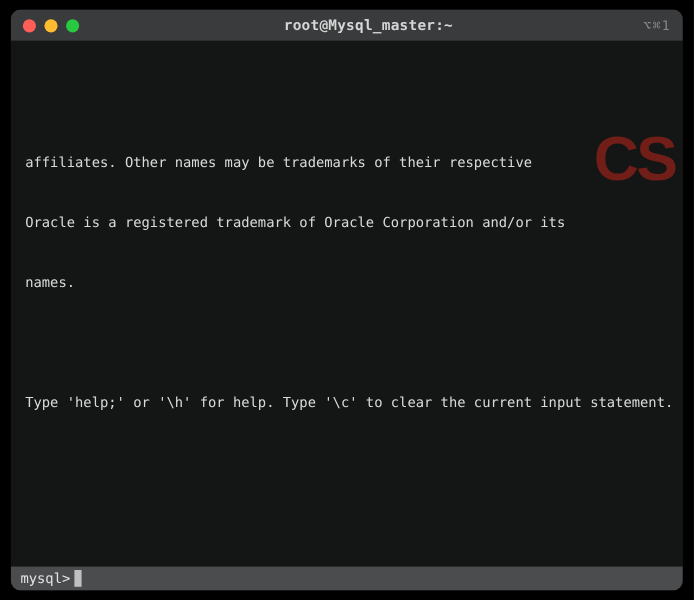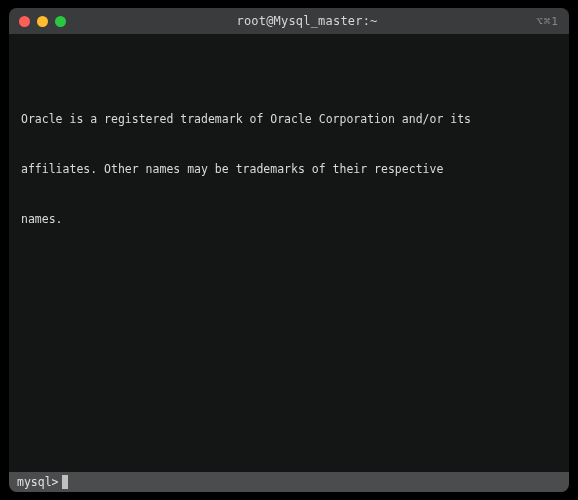--- a/index.html
+++ b/index.html
@@ -44,21 +44,21 @@
   }
   .tl.red { background: #ff5f57; }
   .tl.yellow { background: #febc2e; }
   .tl.green { background: #28c840; }
   .title {
     position: absolute;
     left: 0; right: 0;
     text-align: center;
     color: #d6d6d6;
     font-size: 12px;
-    font-weight: 400;
+    font-weight: 700;
     letter-spacing: 0.2px;
     pointer-events: none;
     margin-left: 36px;
   }
   .right-indicator {
     margin-left: auto;
     color: #888;
     font-size: 11px;
     letter-spacing: 1px;
   }
@@ -127,25 +127,27 @@
     <div class="traffic-lights">
       <div class="tl red"></div>
       <div class="tl yellow"></div>
       <div class="tl green"></div>
     </div>
     <div class="title">root@Mysql_master:~</div>
     <div class="right-indicator">⌥⌘1</div>
   </div>
 
   <div class="terminal-body">
+    <div class="watermark">CS</div>
     <div class="content">
+      <div class="line">affiliates. Other names may be trademarks of their respective</div>
       <div class="line">Oracle is a registered trademark of Oracle Corporation and/or its</div>
-      <div class="line">affiliates. Other names may be trademarks of their respective</div>
       <div class="line">names.</div>
       <div class="line">&nbsp;</div>
+      <div class="line">Type 'help;' or '\h' for help. Type '\c' to clear the current input statement.</div>
       <div class="line">&nbsp;</div>
 
       
       
       
       
       
       
       
       

